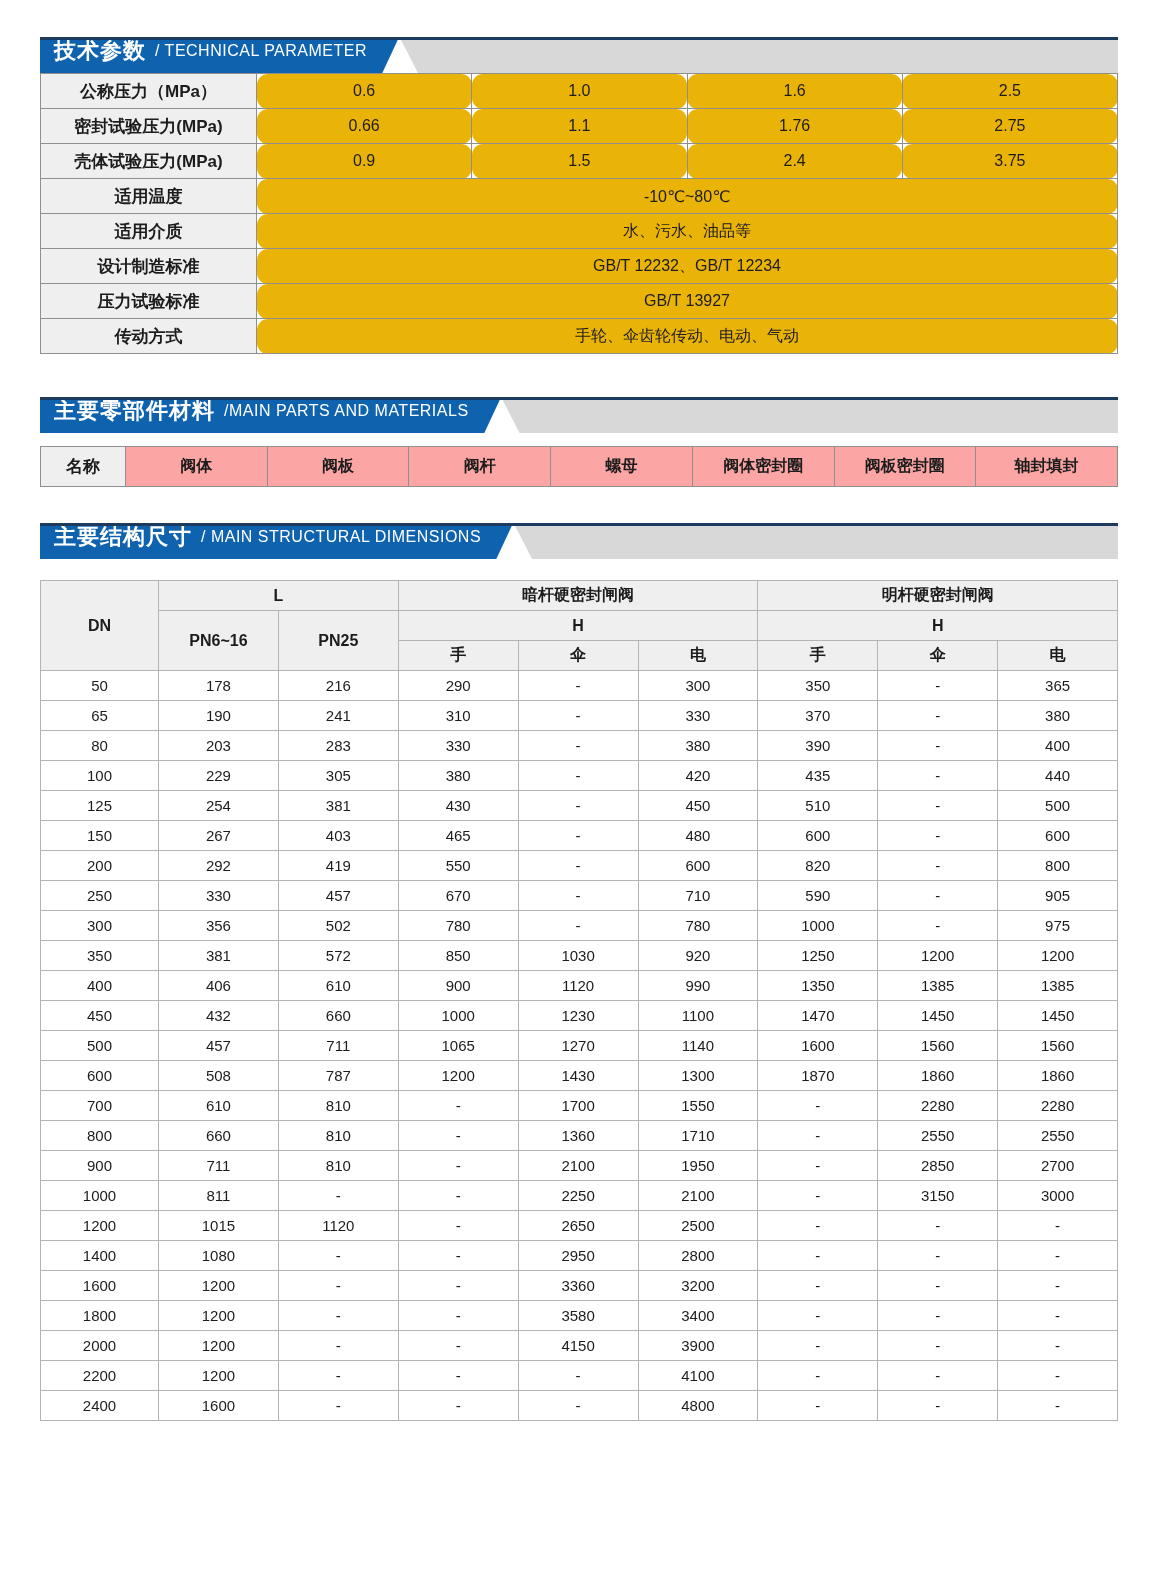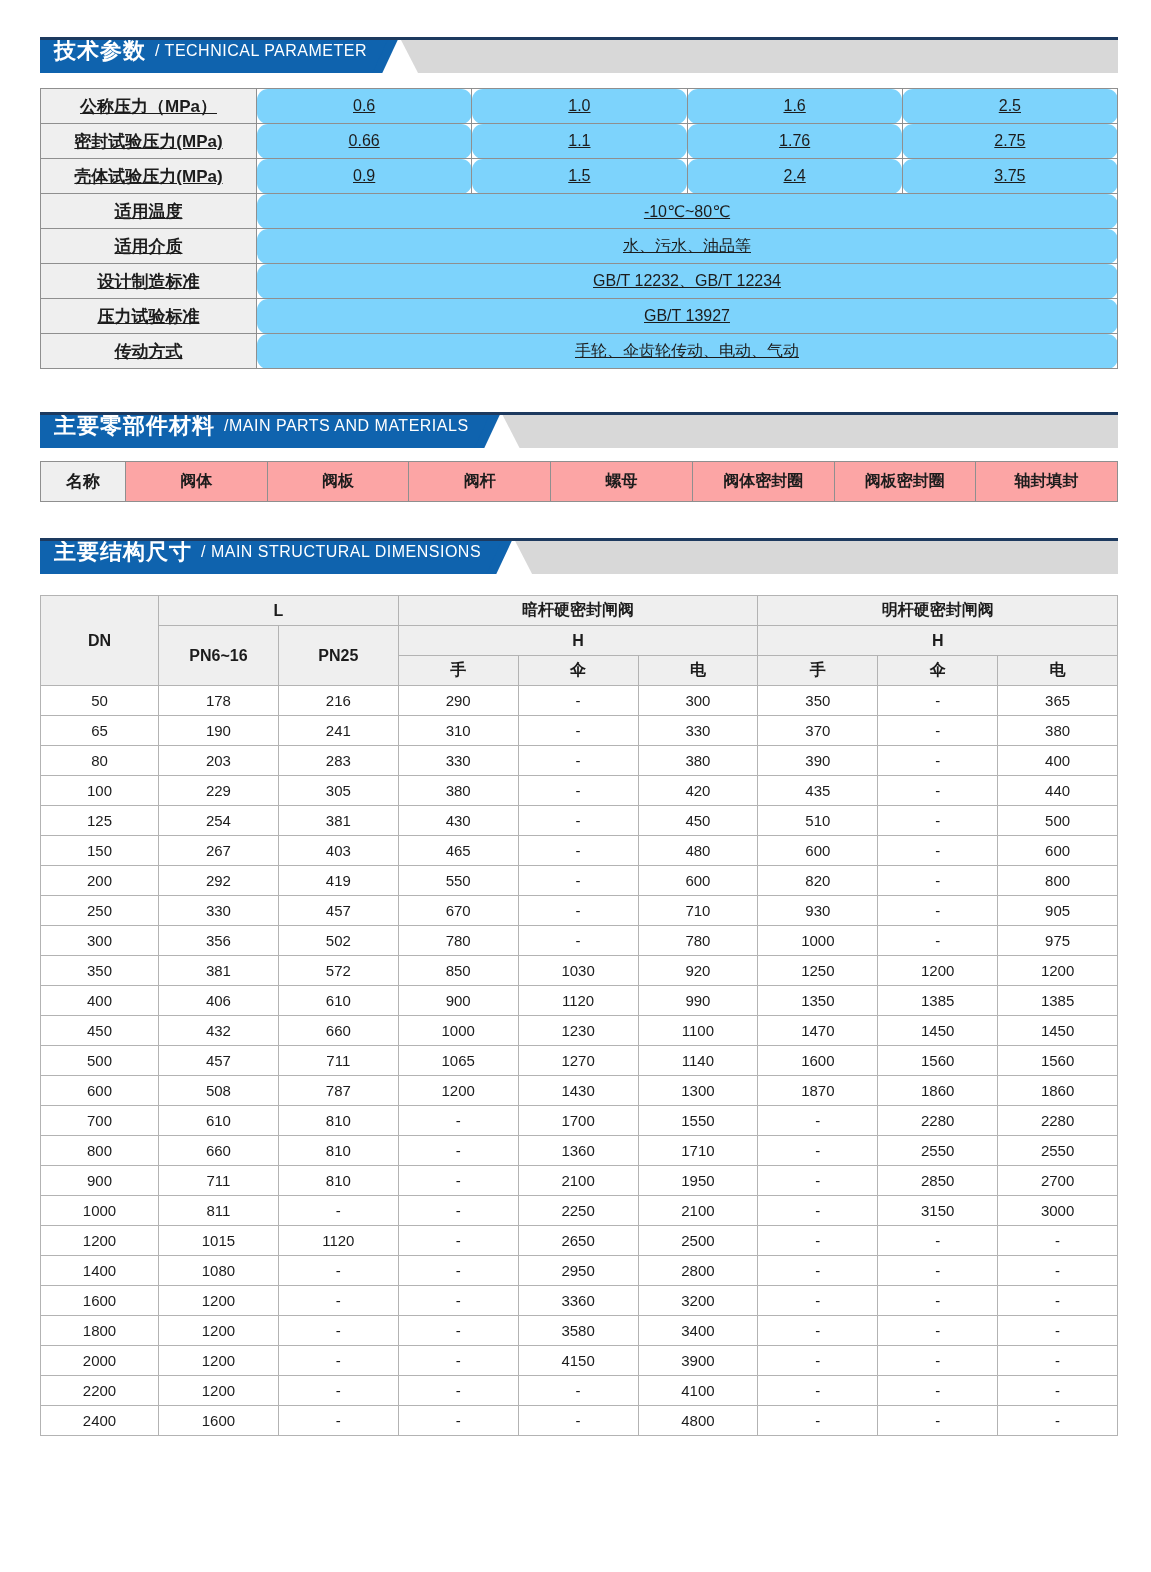--- a/index.html
+++ b/index.html
@@ -34,24 +34,24 @@
   .banner-en{font-size:16px;letter-spacing:.5px;}
   .banner-wedge{width:10px;background:var(--blue);transform:skewX(-25deg);margin-left:-13px;}
   .banner-gray{flex:1;background:var(--graybar);margin-left:5px;
     clip-path:polygon(6px 0,100% 0,100% 100%,23px 100%);}
 
   
   table{border-collapse:collapse;width:1078px;table-layout:fixed;}
   td,th{text-align:center;vertical-align:middle;}
 
   
-  .t-tech{margin-top:15px;text-decoration:underline;}
+  .t-tech{}
   .t-tech th,.t-tech td{border:1px solid var(--b1);height:35px;}
   .t-tech th{background:var(--cellhead);font-size:17px;font-weight:bold;width:216px;}
-  .t-tech td{font-size:16px;background:#7dd3fc;border-radius:11px;}
+  .t-tech td{font-size:16px;background:#eab308;border-radius:11px;}
 
   
   .t-mat{margin-top:43px;}
   .t-mat th,.t-mat td{border:1px solid var(--b1);}
   .t-mat th{background:var(--cellhead);font-size:17px;font-weight:bold;width:85px;}
   .t-mat tr.mat-names td{height:40px;font-size:16px;font-weight:bold;background:#fca5a5;}
   .t-mat tr.mat-materials td{height:62px;font-size:16px;background:#fff;white-space:pre-line;line-height:1.45;}
 
   
   .t-dim{margin-top:21px;border:1px solid #9a9a9a;}
@@ -268,21 +268,21 @@
           <td>-</td>
           <td>800</td>
         </tr>
         <tr>
           <td>250</td>
           <td>330</td>
           <td>457</td>
           <td>670</td>
           <td>-</td>
           <td>710</td>
-          <td>930</td>
+          <td>590</td>
           <td>-</td>
           <td>905</td>
         </tr>
         <tr>
           <td>300</td>
           <td>356</td>
           <td>502</td>
           <td>780</td>
           <td>-</td>
           <td>780</td>

